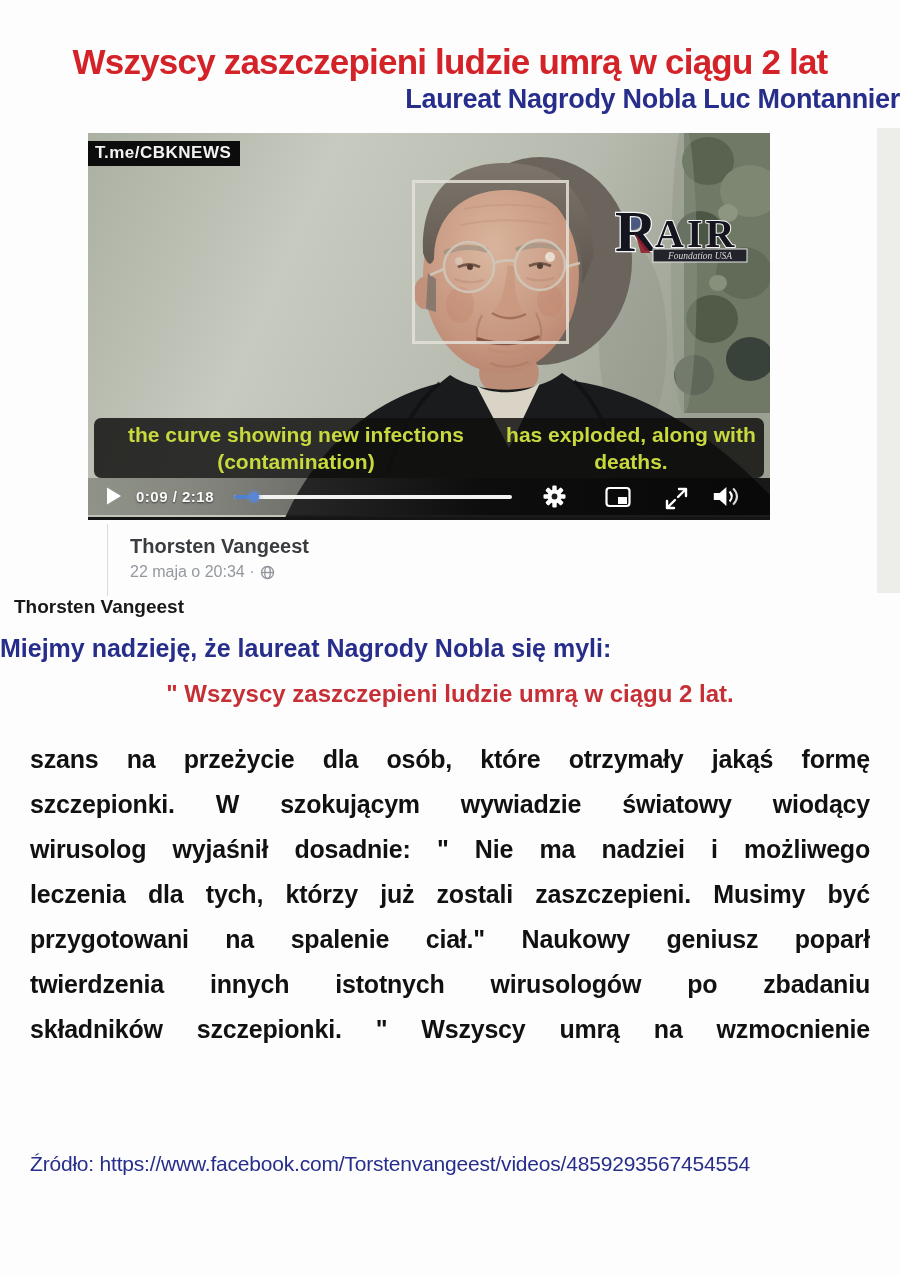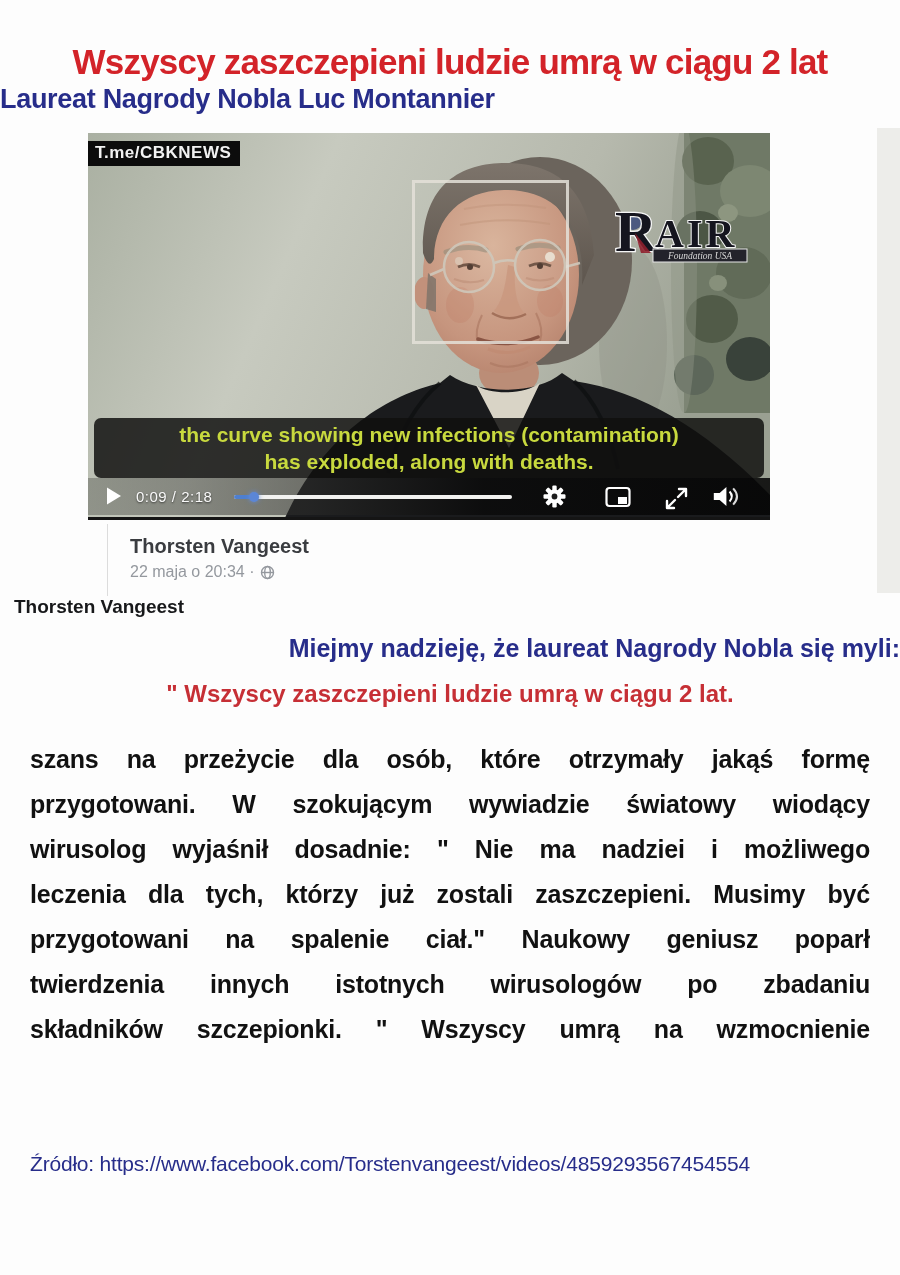--- a/index.html
+++ b/index.html
@@ -6,21 +6,21 @@
   .page{
     position:relative;width:900px;height:1275px;overflow:hidden;
     background:#fdfdfd;font-family:"Liberation Sans",sans-serif;
   }
   
   .main-title{
     position:absolute;top:42px;left:0;width:900px;text-align:center;
     font-size:35px;font-weight:700;letter-spacing:-0.8px;color:#d32329;
   }
   .sub-title{
-    position:absolute;top:84px;left:0;width:900px;text-align:left;
+    position:absolute;top:84px;left:0;width:900px;text-align:right;
     font-size:27px;font-weight:700;color:#272d8a;letter-spacing:-0.3px;
   }
   
   .video{
     position:absolute;left:88px;top:133px;width:682px;height:387px;
     background:#b5b8ac;overflow:hidden;box-sizing:border-box;
     border-bottom:3px solid #151515;
     padding-left:10px;
   }
   .portrait-svg{position:absolute;left:0;top:0;width:682px;height:387px;display:block;}
@@ -29,32 +29,32 @@
     font-size:17px;font-weight:700;padding:2px 9px 3px 7px;letter-spacing:0.5px;
   }
   .rair{position:absolute;left:527px;top:70px;width:136px;height:62px;}
   .face-box{
     position:absolute;left:324px;top:47px;width:151px;height:158px;
     border:3px solid rgba(228,225,216,0.85);
   }
   .captions{
     position:absolute;left:6px;top:285px;width:670px;height:60px;
     background:rgba(16,16,14,0.84);border-radius:7px;
-    display:flex;flex-direction:column;justify-content:center;align-items:center;
+    display:flex;flex-direction:row;justify-content:center;align-items:center;
   }
   .caption-line{
     color:#c8d93e;font-size:21px;font-weight:700;line-height:27px;text-align:center;
   }
   .controls{
     position:absolute;left:0;top:345px;width:682px;height:37px;
     background:linear-gradient(90deg,rgba(70,72,66,0.38) 0%,rgba(45,45,43,0.55) 32%,rgba(10,10,10,0.82) 58%,rgba(6,6,6,0.88) 100%);
   }
   .play-btn{position:absolute;left:14px;top:7px;width:22px;height:22px;}
   .time-display{
-    position:absolute;left:48px;top:10px;color:#fafafa;font-size:15px;font-weight:400;
+    position:absolute;left:48px;top:10px;color:#fafafa;font-size:15px;font-weight:700;
     text-shadow:0 1px 2px rgba(0,0,0,0.6);letter-spacing:0.5px;
   }
   .progress-track{
     position:absolute;left:146px;top:17px;width:278px;height:4px;
     background:#f2f2f0;border-radius:2px;
   }
   .progress-played{position:absolute;left:0;top:0;height:4px;width:20px;background:#4e7fd0;border-radius:2px;}
   .scrubber{
     position:absolute;left:15px;top:-3px;width:10px;height:10px;border-radius:50%;
     background:#5b86d6;box-shadow:0 0 5px rgba(100,140,215,0.95);
@@ -68,21 +68,21 @@
   .divider-v{position:absolute;left:107px;top:524px;width:1px;height:72px;background:#dcdcdc;}
   .fb-name{position:absolute;left:130px;top:535px;font-size:20px;font-weight:700;color:#3a3c40;}
   .fb-time{
     position:absolute;left:130px;top:563px;font-size:16px;color:#94989e;
     display:flex;align-items:center;gap:5px;
   }
   .right-strip{position:absolute;left:877px;top:128px;width:23px;height:465px;background:#ededea;}
   
   .author2{position:absolute;left:14px;top:596px;font-size:19px;font-weight:700;color:#17181a;}
   .hope-line{
-    position:absolute;top:634px;left:0;width:900px;text-align:right;
+    position:absolute;top:634px;left:0;width:900px;text-align:left;
     font-size:25px;font-weight:700;color:#272d8a;
   }
   .quote-line{
     position:absolute;top:680px;left:0;width:900px;text-align:center;
     font-size:24px;font-weight:700;color:#c62f35;
   }
   .article{position:absolute;left:30px;top:737px;width:840px;color:#111111;}
   .body-line{
     font-size:25px;font-weight:700;line-height:45px;height:45px;
     letter-spacing:-0.2px;text-align:justify;text-align-last:justify;white-space:nowrap;
@@ -259,21 +259,21 @@
       </g>
     </svg>
   </div>
 
   <div class="author2">Thorsten Vangeest</div>
   <div class="hope-line">Miejmy nadzieję, że laureat Nagrody Nobla się myli:</div>
   <div class="quote-line">" Wszyscy zaszczepieni ludzie umrą w ciągu 2 lat.</div>
 
   <div class="article">
     <div class="body-line">szans na przeżycie dla osób, które otrzymały jakąś formę</div>
-    <div class="body-line">przygotowani. W szokującym wywiadzie światowy wiodący</div>
+    <div class="body-line">szczepionki. W szokującym wywiadzie światowy wiodący</div>
     <div class="body-line">wirusolog wyjaśnił dosadnie: " Nie ma nadziei i możliwego</div>
     <div class="body-line">leczenia dla tych, którzy już zostali zaszczepieni. Musimy być</div>
     <div class="body-line">przygotowani na spalenie ciał." Naukowy geniusz poparł</div>
     <div class="body-line">twierdzenia innych istotnych wirusologów po zbadaniu</div>
     <div class="body-line">składników szczepionki. " Wszyscy umrą na wzmocnienie</div>
   </div>
 
   <div class="source-line">Źródło: https://www.facebook.com/Torstenvangeest/videos/4859293567454554</div>
 
 </div>

